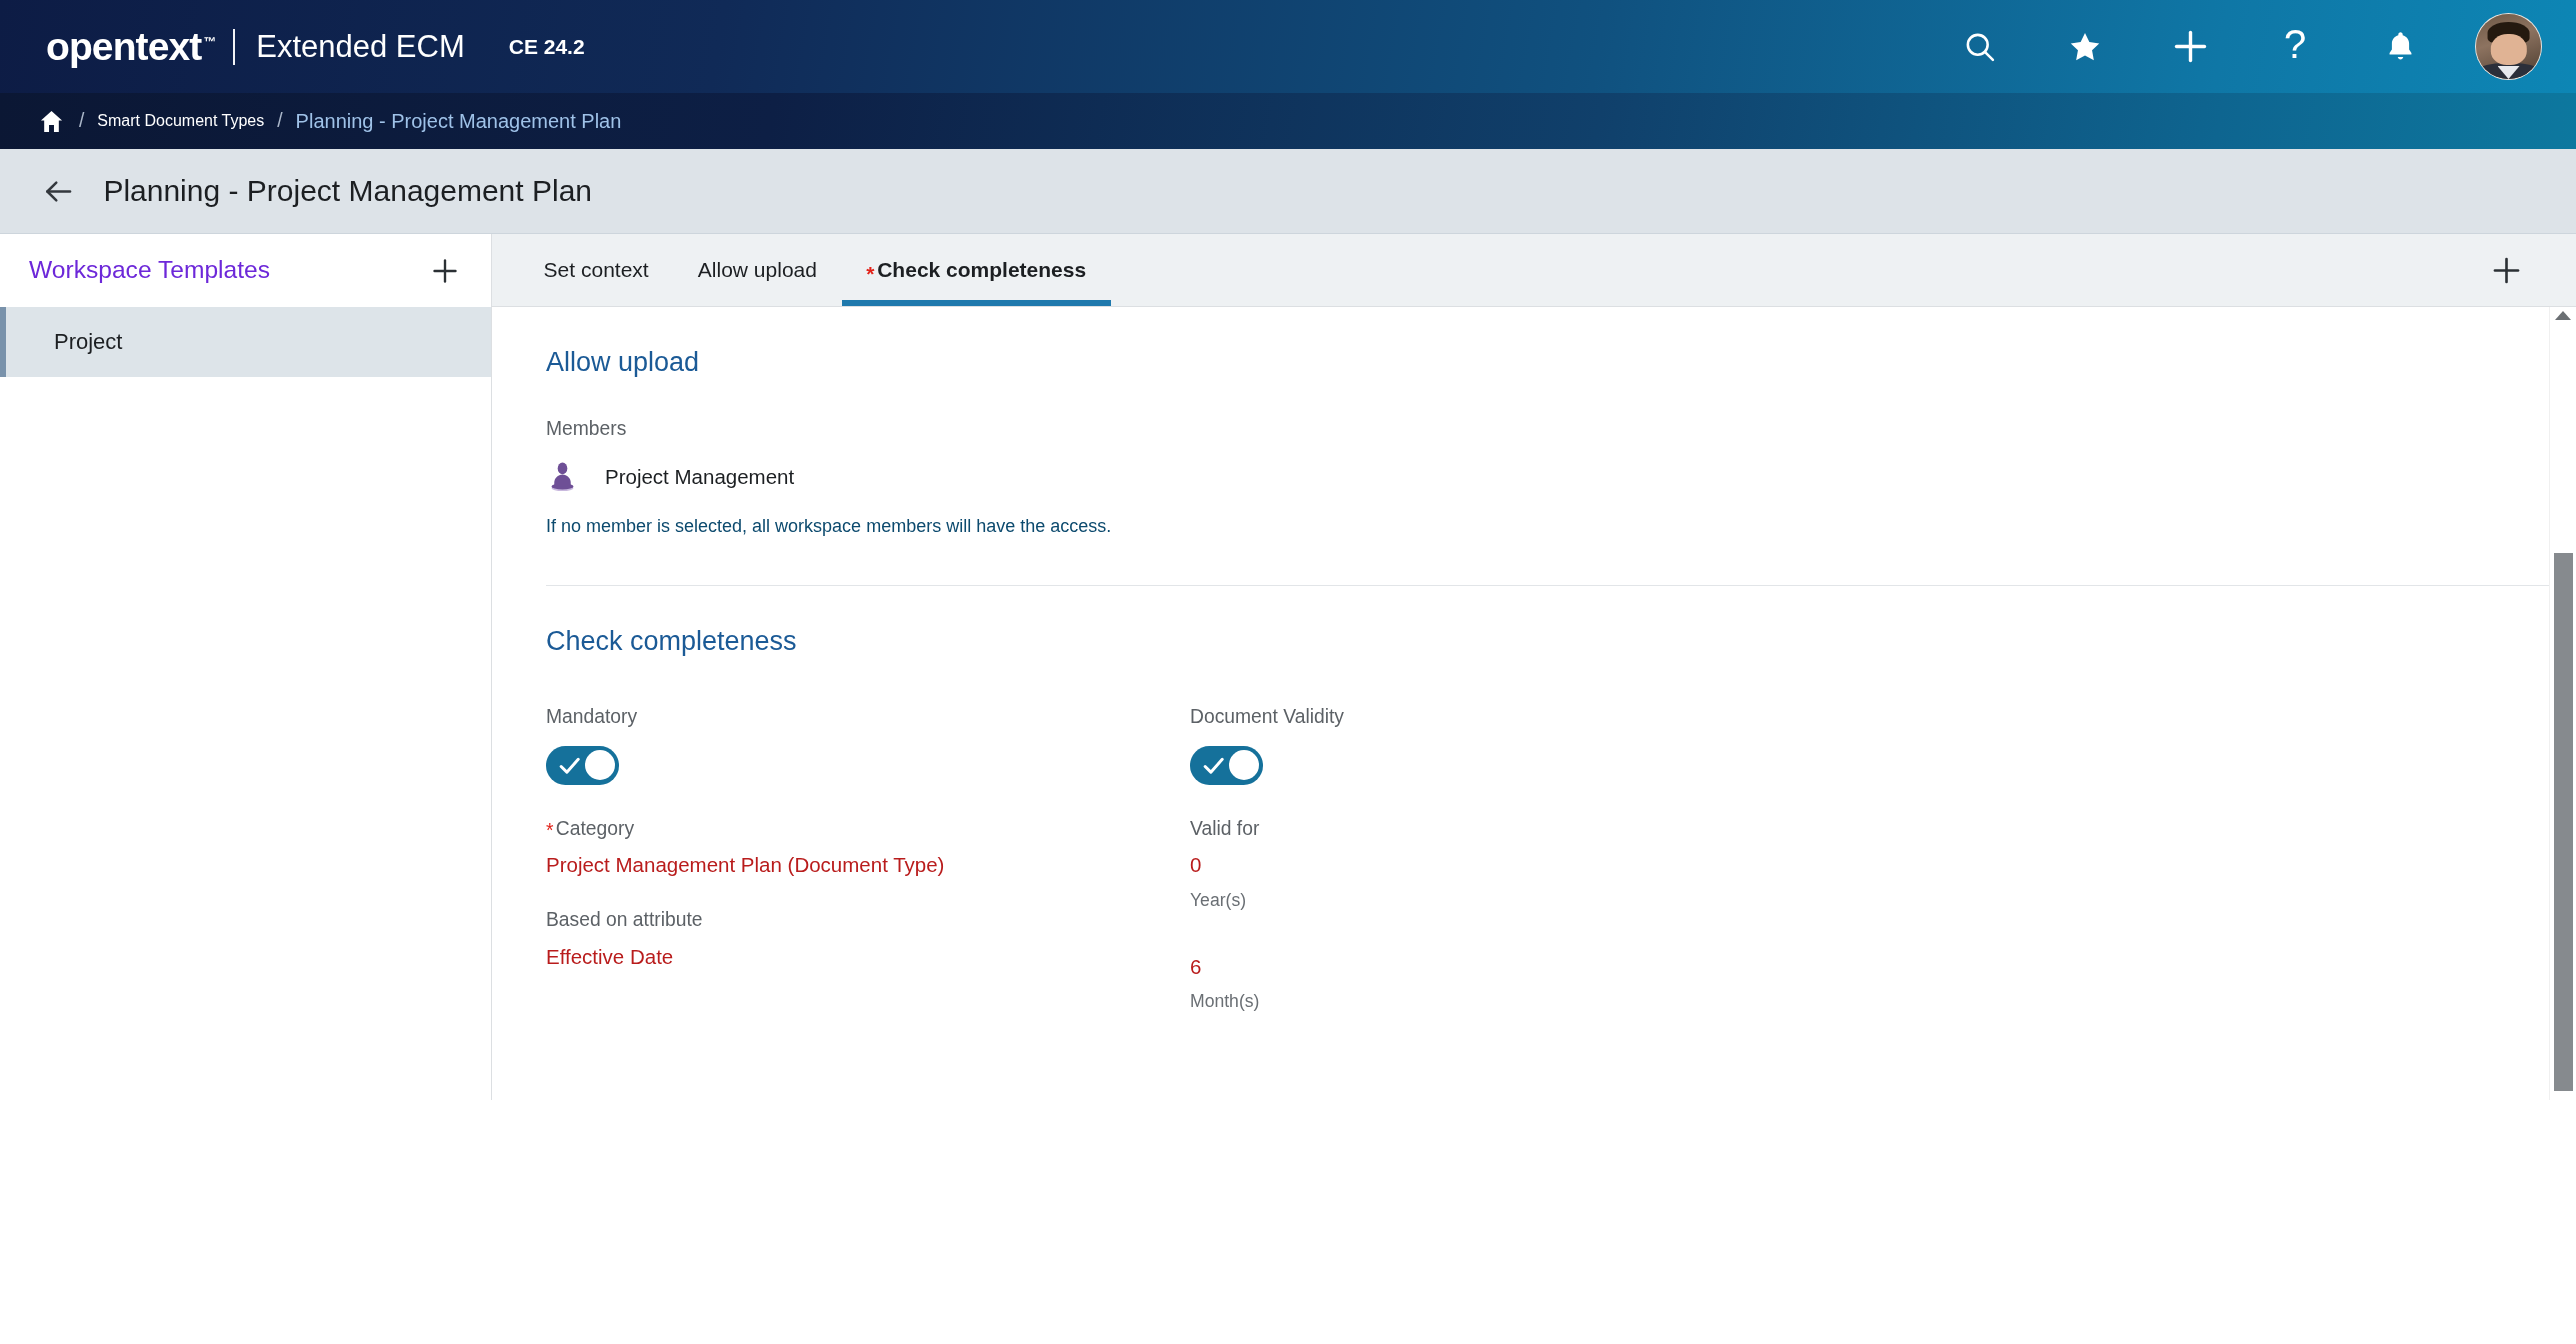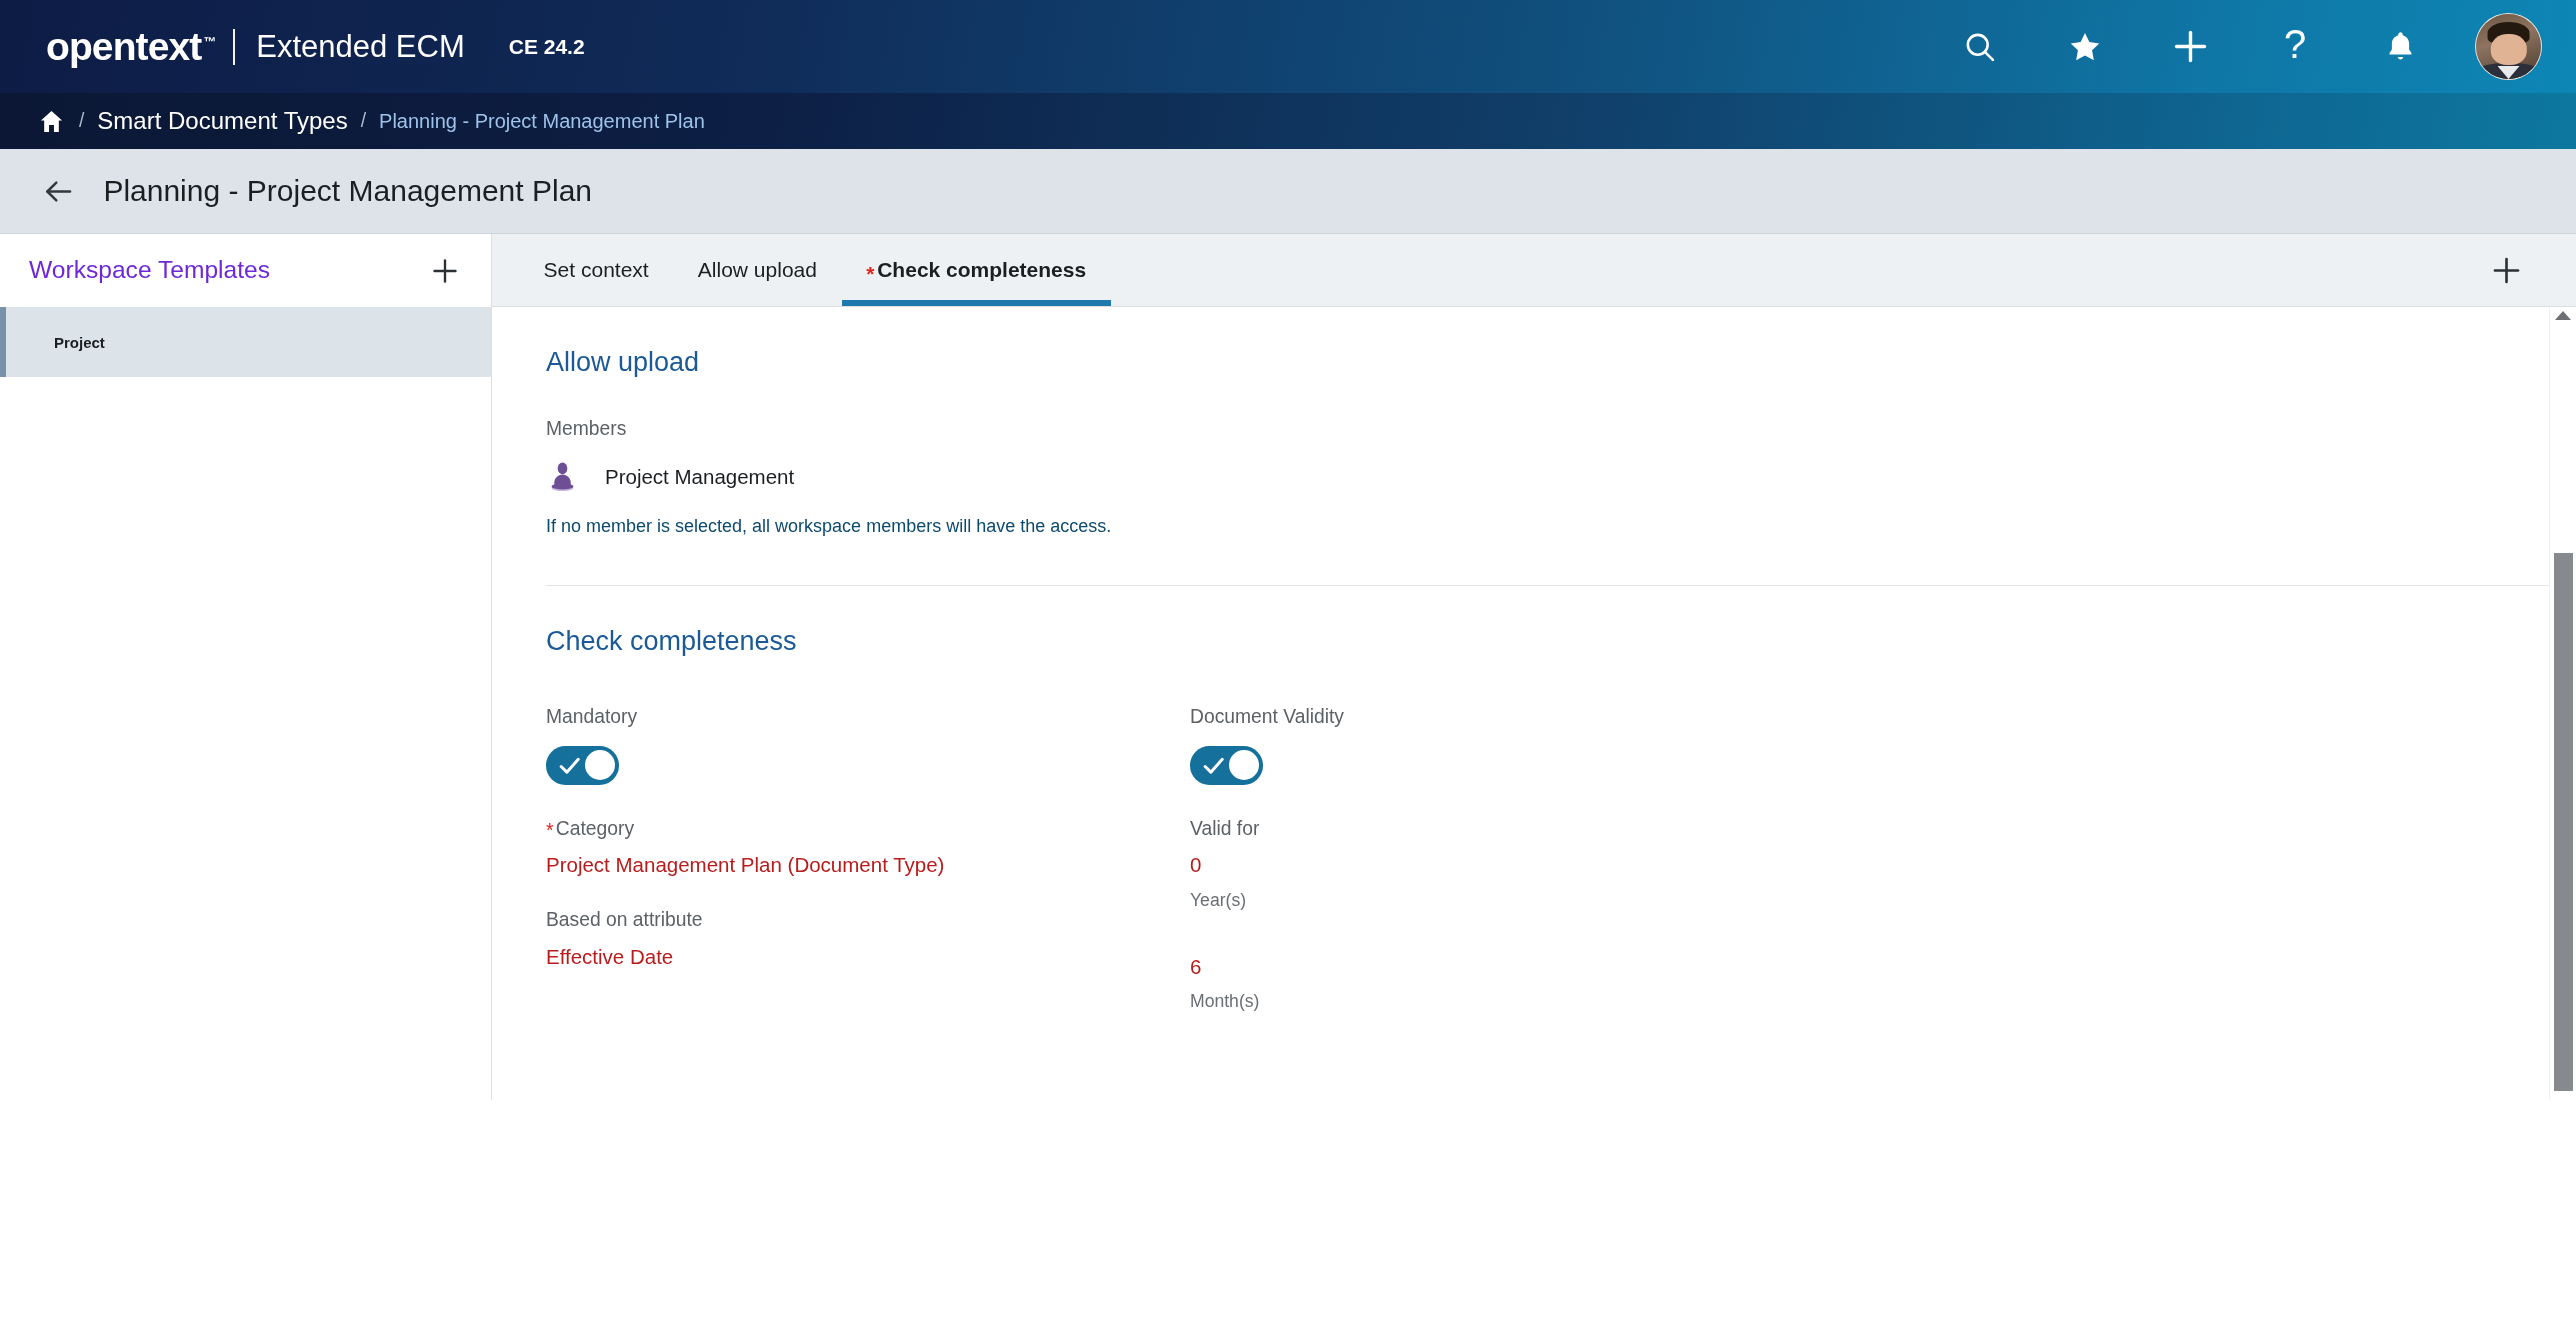--- a/index.html
+++ b/index.html
@@ -167,21 +167,21 @@
   }
   .crumb-sep {
     color: #c8d4e4;
     font-size: 19.3px;
     margin: 0 13px;
     line-height: 1;
     opacity: .85;
   }
   .crumb-link {
     color: #ffffff;
-    font-size: 24px;
+    font-size: 16px;
     line-height: 1;
     cursor: pointer;
     white-space: nowrap;
   }
   .crumb-current {
     color: #9fc2e8;
     font-size: 20px;
     line-height: 1;
     cursor: pointer;
     white-space: nowrap;
@@ -256,26 +256,25 @@
     justify-content: center;
     color: #2b3034;
     cursor: pointer;
   }
   .sidebar-list { flex: 1 1 auto; }
   .side-item {
     height: 70px;
     display: flex;
     align-items: center;
     padding-left: 54px;
-    font-size: 15px;
+    font-size: 22px;
     color: #1c1f22;
     cursor: pointer;
     position: relative;
     background: transparent;
-    font-weight: bold;
   }
   .side-item.selected {
     background: #dde4e9;
   }
   .side-item.selected::before {
     content: "";
     position: absolute;
     left: 0; top: 0; bottom: 0;
     width: 6.4px;
     background: #7992ab;

